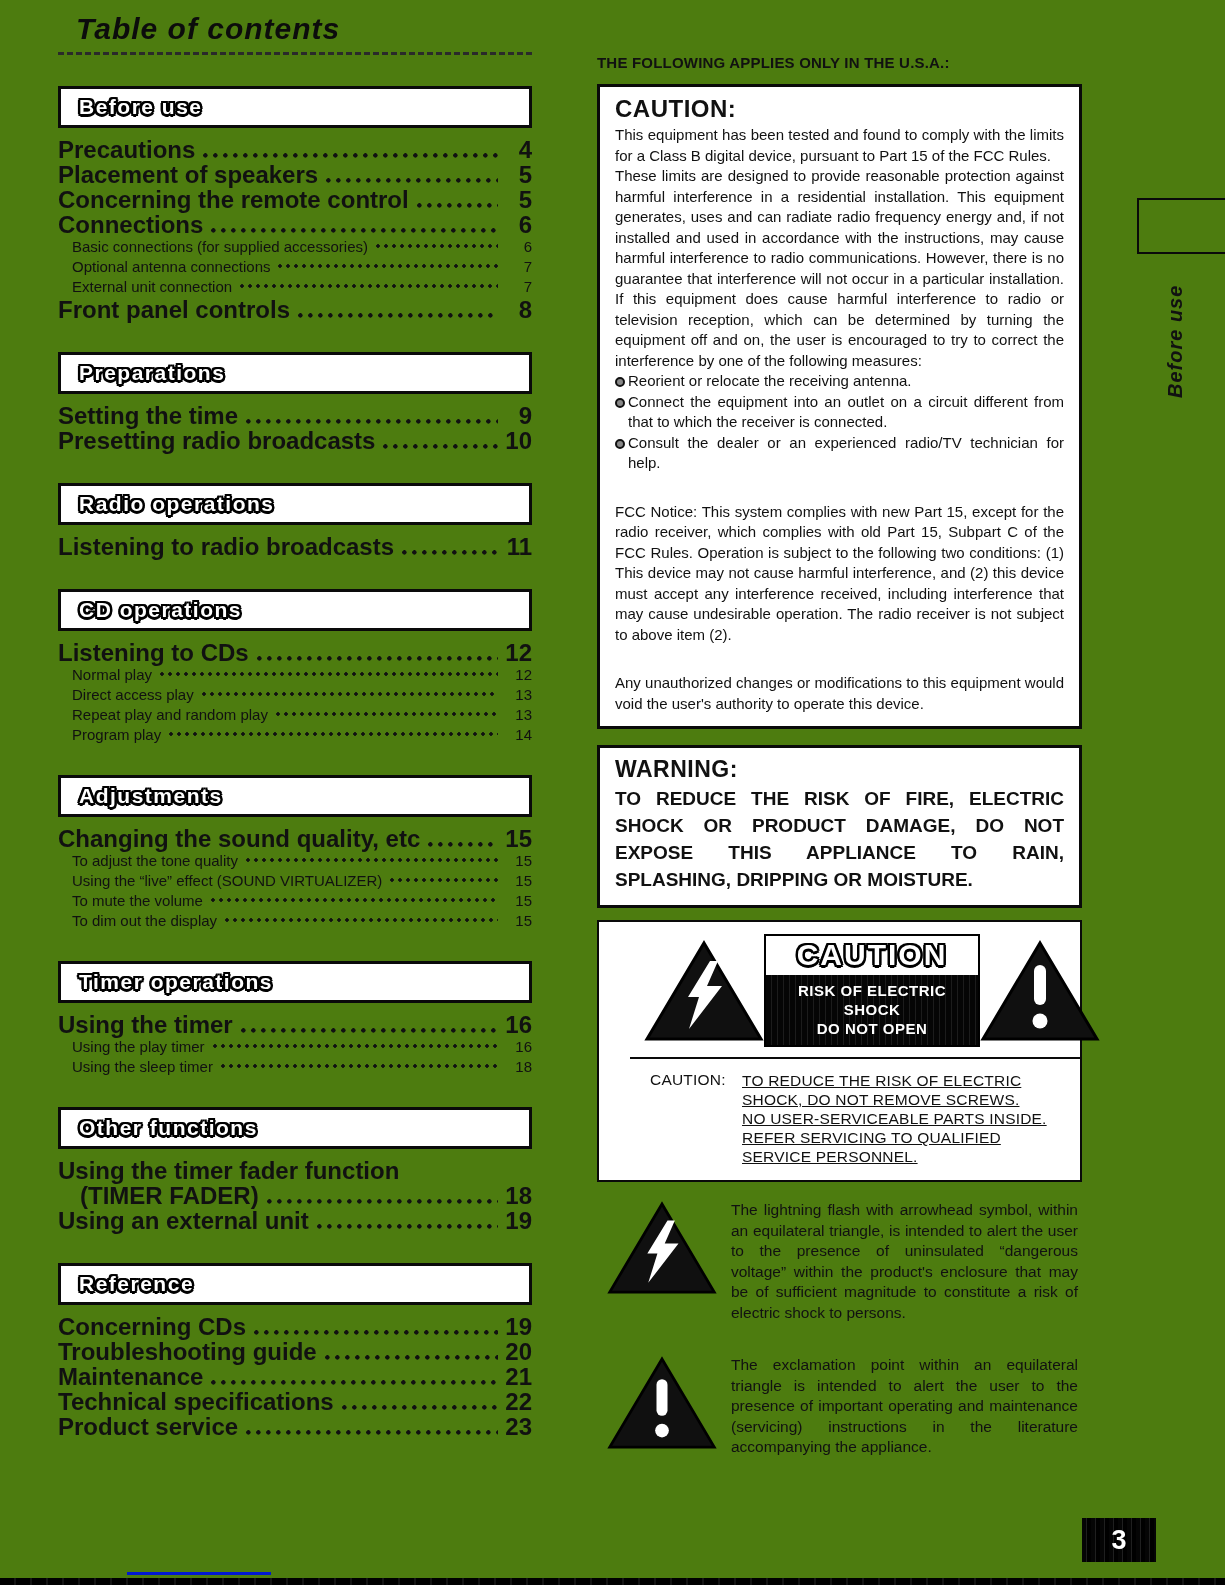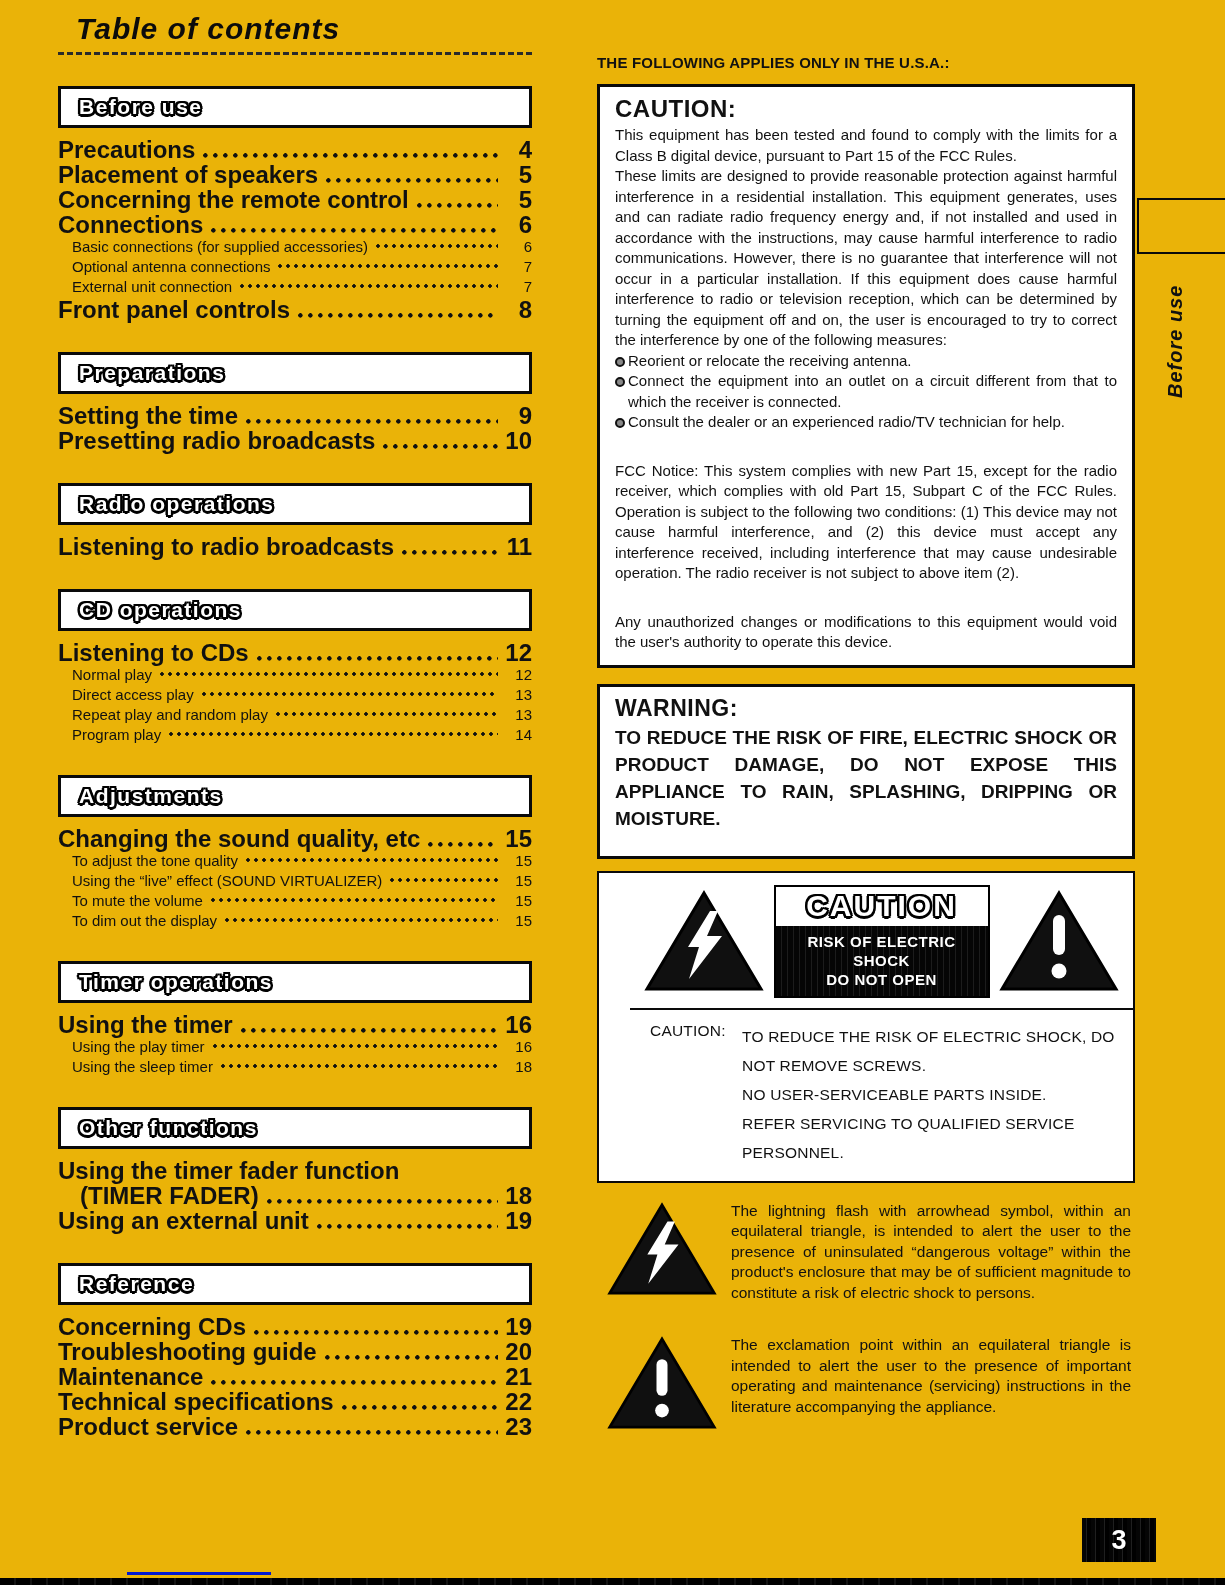--- a/index.html
+++ b/index.html
@@ -1,17 +1,17 @@
 <!DOCTYPE html>
 <html><head>
 <meta charset="utf-8">
 <style>
   html,body{margin:0;padding:0;background:#e8e8e8;}
   .page{
-    position:relative;width:1225px;height:1585px;background:#eab308;
+    position:relative;width:1225px;height:1585px;background:#4d7c0f;
     font-family:"Liberation Sans",sans-serif;color:#111;overflow:hidden;
     margin:0 auto;
   }
   
   .doc-title{
     position:absolute;left:76px;top:12px;font-size:30px;font-weight:bold;
     font-style:italic;letter-spacing:1px;color:#0c0c0c;
   }
   .title-rule{
     position:absolute;left:58px;top:52px;width:474px;height:0;
@@ -38,37 +38,37 @@
     background-image:radial-gradient(circle at 2.4px 2.4px,#111 1.9px,rgba(0,0,0,0) 2.5px);
     background-size:10px 5px;background-repeat:repeat-x;background-position:left bottom;
   }
   .row.sub .leader{
     background-image:radial-gradient(circle at 2px 2px,#111 1.5px,rgba(0,0,0,0) 2.1px);
     background-size:8px 5px;
   }
   .pg{min-width:28px;text-align:right;white-space:nowrap;}
   .row.cont{padding-left:22px;}
   
-  .right-col{position:absolute;left:597px;top:54px;width:538px;}
+  .right-col{position:absolute;left:597px;top:54px;width:485px;}
   .us-note{font-size:15px;font-weight:bold;letter-spacing:.2px;}
   .fcc-box{
     border:3px solid #0a0a0a;margin-top:13px;padding:8px 15px 12px 15px;
     background:#fff;
   }
   .fcc-box h2{margin:0 0 2px 0;font-size:24px;letter-spacing:.5px;}
   .fcc-box p{margin:0;font-size:15px;line-height:20.5px;text-align:justify;}
   .fcc-box p.gap{margin-top:28px;}
   .bullet-row{display:flex;font-size:15px;line-height:20.5px;}
   .bullet-dot{
     flex:none;width:6px;height:6px;border-radius:50%;border:2px solid #111;
     background:#888;margin:6px 3px 0 0;
   }
   .bullet-row .btxt{flex:1;text-align:justify;}
   .warn-box{
-    border:3px solid #0a0a0a;margin-top:16px;padding:8px 15px 24px 15px;background:#fff;
+    border:3px solid #0a0a0a;margin-top:16px;padding:8px 15px 12px 15px;background:#fff;
   }
   .warn-box h2{margin:0 0 2px 0;font-size:23px;letter-spacing:.5px;}
   .warn-box p{margin:0;font-size:19px;font-weight:bold;line-height:27px;text-align:justify;}
   
   .shock-box{border:2.5px solid #0a0a0a;margin-top:12px;background:#fff;padding-left:31px;}
   .shock-graphics{
     display:flex;align-items:center;justify-content:space-between;
     padding:12px 14px 10px 14px;border-bottom:2.5px solid #0a0a0a;
   }
   .tri{flex:none;}
@@ -84,21 +84,21 @@
   .shock-label .cap-bottom{
     background:repeating-linear-gradient(90deg,#050505 0 5px,#1c1c1c 5px 6px);
     color:#fff;text-align:center;padding:6px 2px 7px 2px;
     font-weight:bold;font-size:15px;line-height:19px;letter-spacing:.5px;
   }
   .shock-text{display:flex;padding:12px 10px 14px 20px;}
   .shock-text .cap-pre{
     flex:none;font-size:15.5px;width:92px;letter-spacing:.2px;
   }
   .shock-text .cap-body{
-    flex:1;font-size:15.5px;line-height:29px;white-space:pre-line;letter-spacing:.2px;
+    flex:1;font-size:15.5px;line-height:19px;white-space:pre-line;letter-spacing:.2px;text-decoration:underline;
   }
   
   .note{display:flex;margin-top:14px;}
   .note + .note{margin-top:24px;}
   .note .tri-wrap{flex:none;width:130px;display:flex;justify-content:center;padding-top:4px;}
   .note p{flex:1;margin:4px;font-size:15.5px;line-height:20.5px;text-align:justify;}
   
   .side-tab{
     position:absolute;right:0;top:198px;width:86px;height:52px;
     border-top:2.5px solid #0a0a0a;border-left:2.5px solid #0a0a0a;

